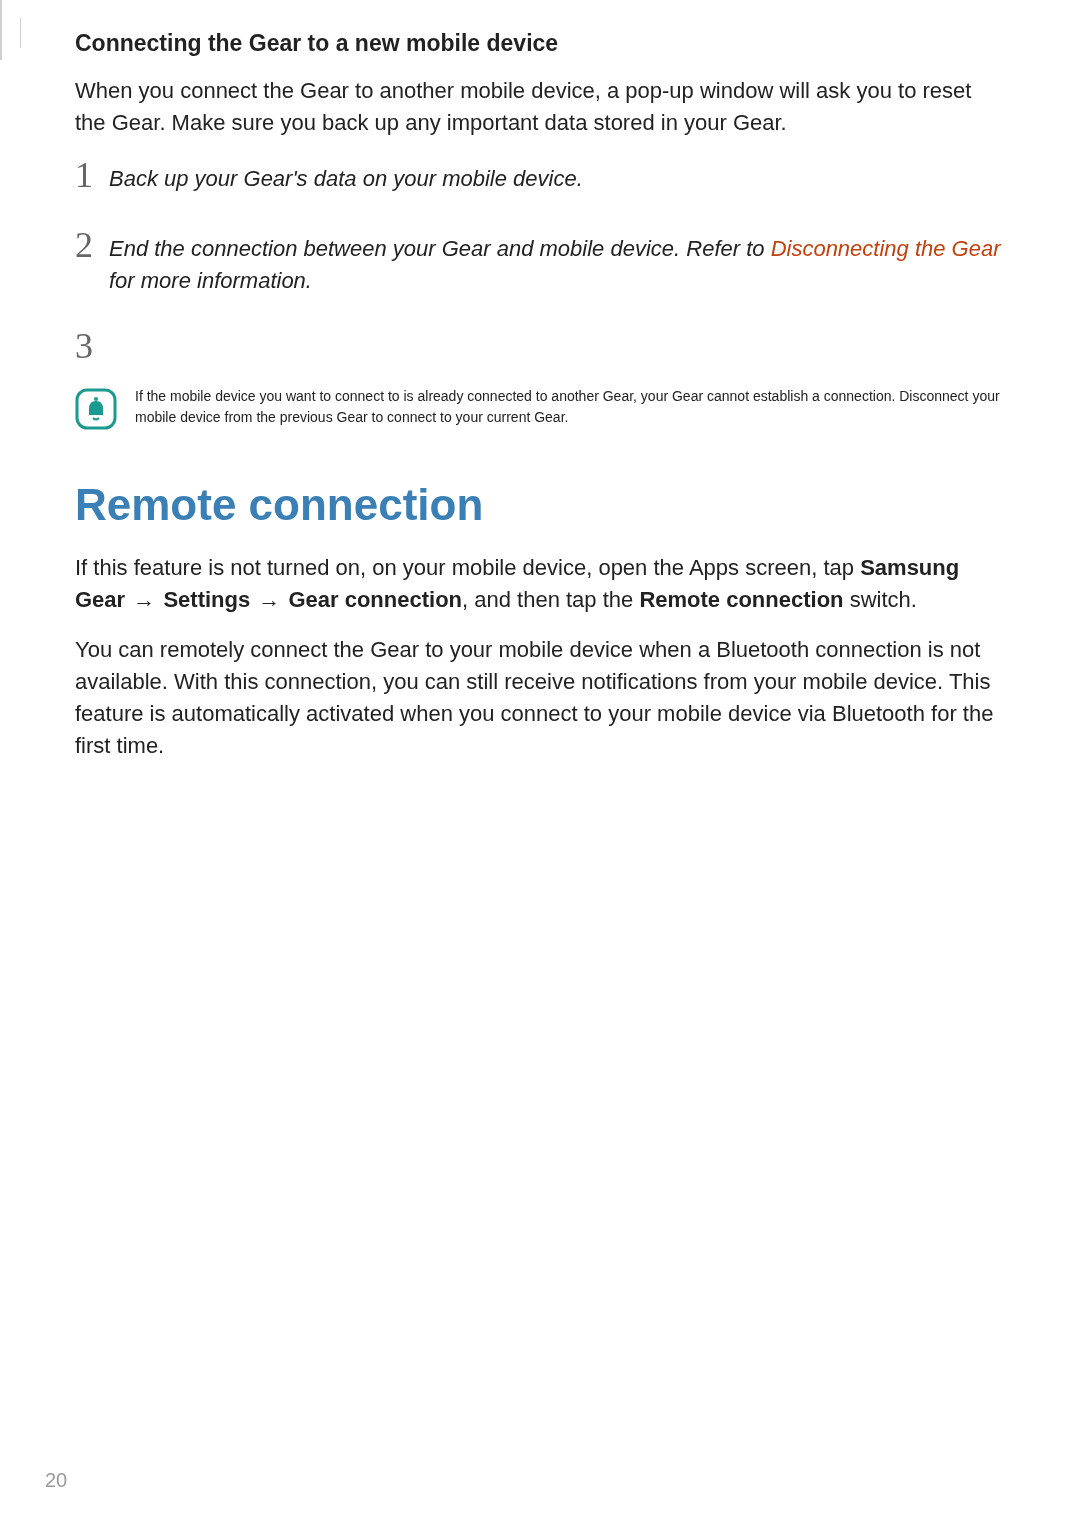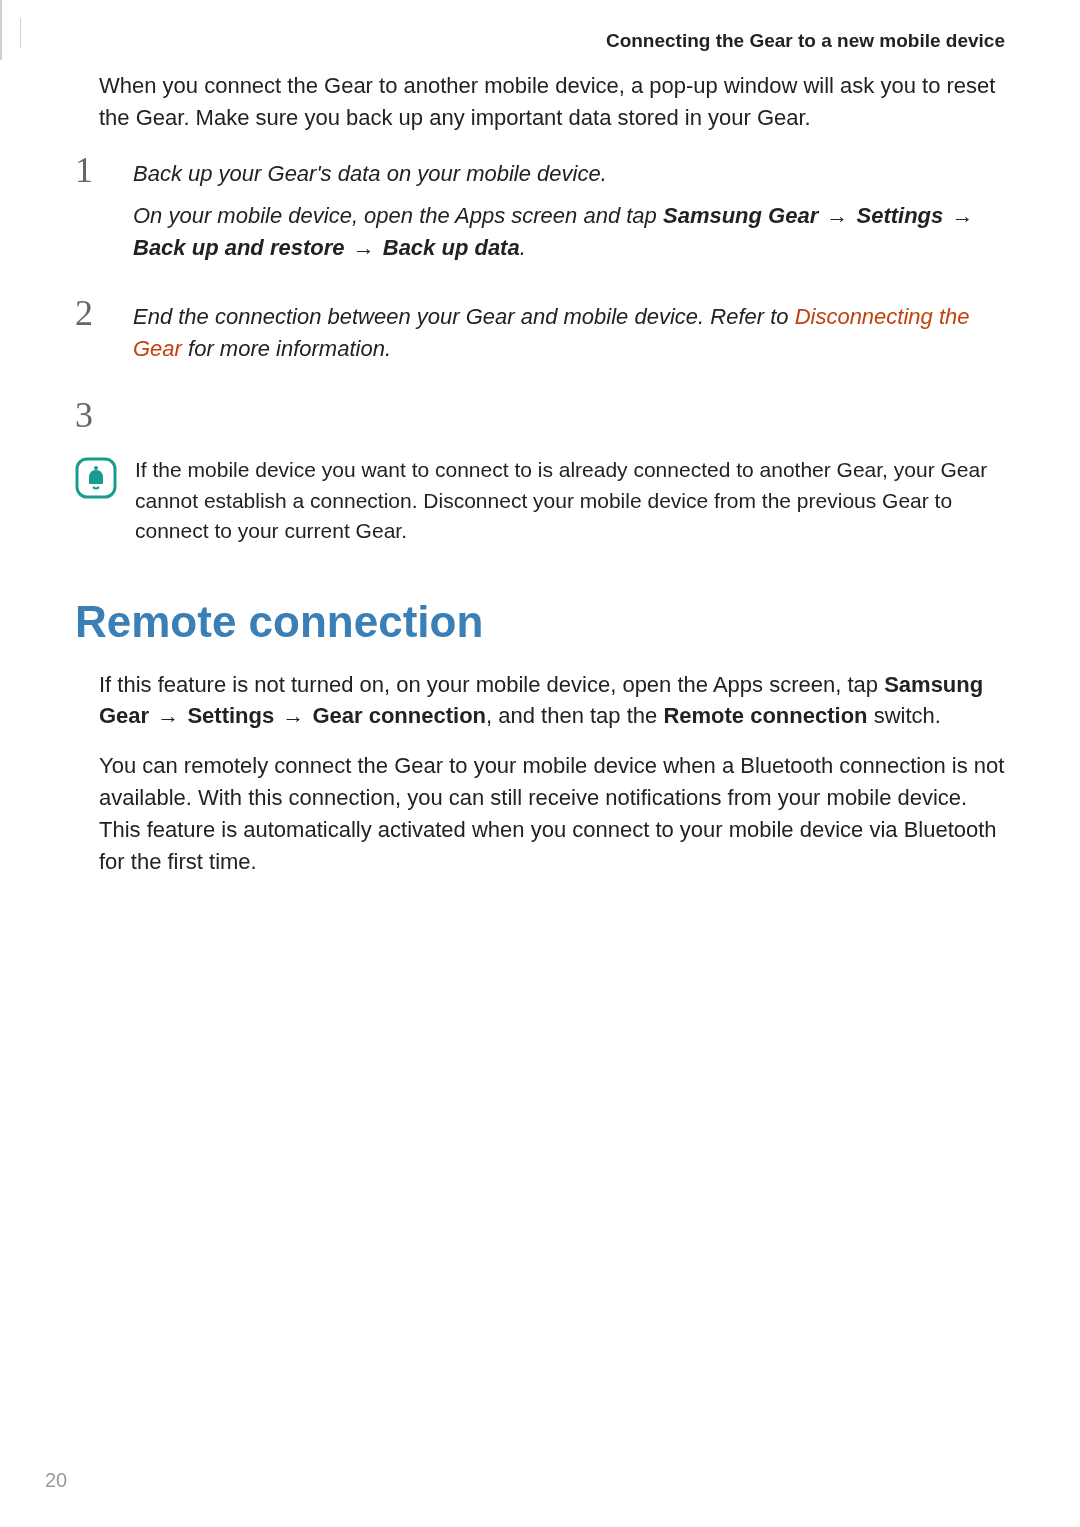--- a/index.html
+++ b/index.html
@@ -30,32 +30,30 @@
   }
   .breadcrumb {
     color: #9a9a9a;
     font-size: 20px;
     margin-left: -35px;
     margin-top: -4px;
     margin-bottom: 60px;
     letter-spacing: 0.2px;
   }
   .h3 {
-    font-size: 19px;
+    font-size: 23px;
     font-weight: 700;
     color: #222;
     margin-bottom: 18px;
-    text-align: right;
   }
   .p {
     font-size: 22px;
     line-height: 1.45;
     color: #222;
     margin-bottom: 18px;
-    margin-left: 24px;
   }
   .ol {
     list-style: none;
     margin-top: 10px;
   }
   .ol-item {
     display: flex;
     align-items: flex-start;
     margin-bottom: 22px;
   }
@@ -85,21 +83,21 @@
   }
   .note-icon {
     width: 42px;
     height: 42px;
     flex-shrink: 0;
     margin-right: 18px;
     margin-top: 2px;
   }
   .note-icon svg { width: 100%; height: 100%; }
   .note-text {
-    font-size: 21px;
+    font-size: 14px;
     line-height: 1.45;
     color: #222;
   }
   .h1 {
     font-size: 44px;
     font-weight: 700;
     color: #3a7fb5;
     margin-top: 50px;
     margin-bottom: 22px;
   }
@@ -126,23 +124,20 @@
   <div class="h3">Connecting the Gear to a new mobile device</div>
 
   <div class="p">When you connect the Gear to another mobile device, a pop-up window will ask you to reset the Gear. Make sure you back up any important data stored in your Gear.</div>
 
   <div class="ol">
 
     <div class="ol-item">
       <div class="ol-num">1</div>
       <div class="ol-body">
         <div class="p">Back up your Gear's data on your mobile device.</div>
-        <div class="p">
-          <span>On your mobile device, open the Apps screen and tap </span><span class="bold">Samsung Gear</span><span class="arrow"> → </span><span class="bold">Settings</span><span class="arrow"> → </span><span class="bold">Back up and restore</span><span class="arrow"> → </span><span class="bold">Back up data</span><span>.</span>
-        </div>
       </div>
     </div>
 
     <div class="ol-item">
       <div class="ol-num">2</div>
       <div class="ol-body">
         <div class="p">
           <span>End the connection between your Gear and mobile device. Refer to </span><span class="link">Disconnecting the Gear</span><span> for more information.</span>
         </div>
       </div>

